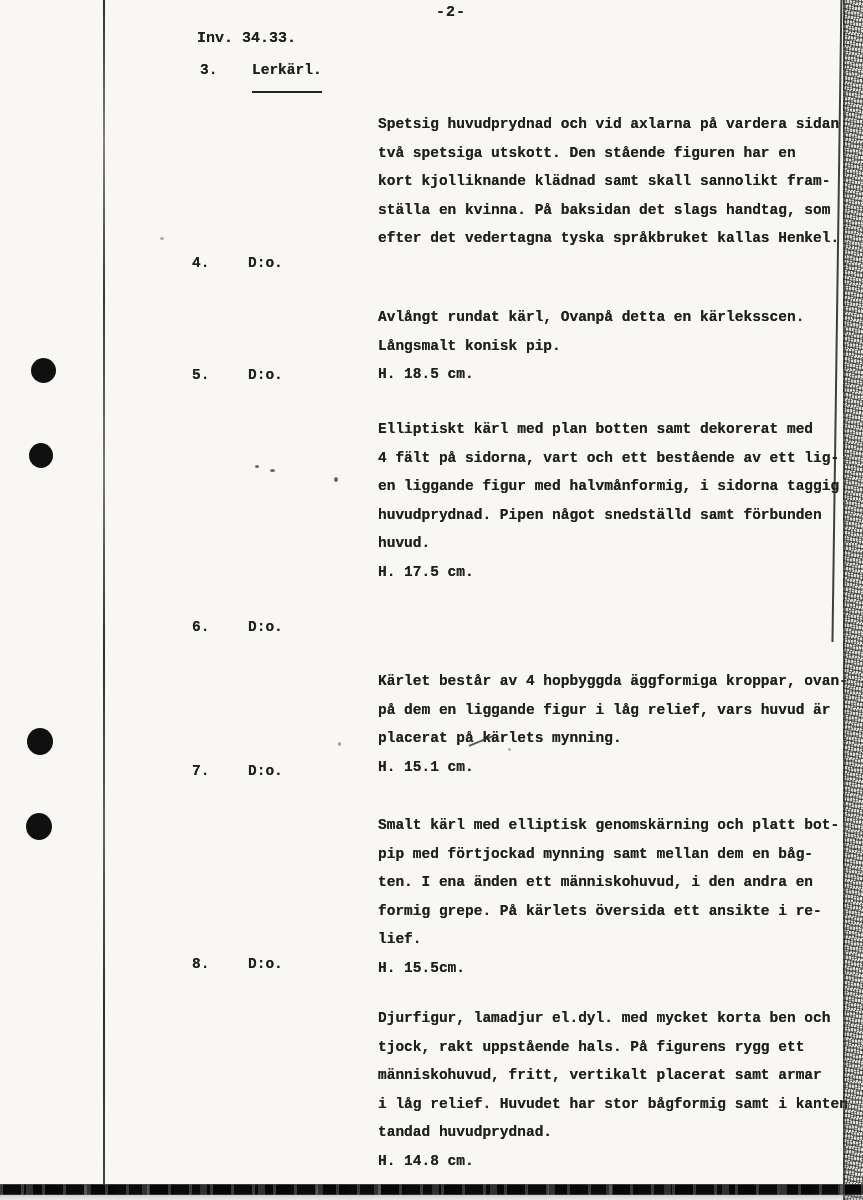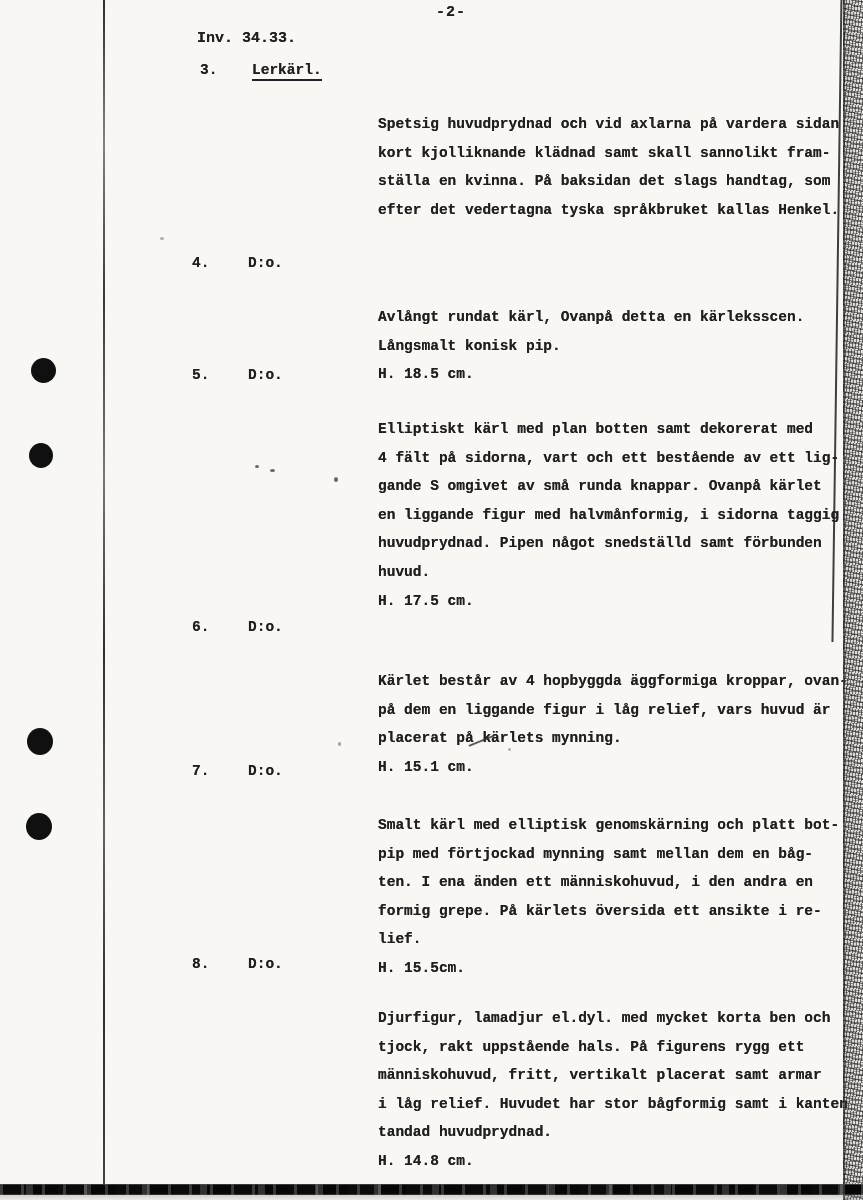--- a/index.html
+++ b/index.html
@@ -57,21 +57,21 @@
     font-size: 14.5px;
   }
   .entry.first .num { left: 200px; }
   .entry .label {
     position: absolute; left: 248px; top: 0;
     font-size: 14.5px;
   }
   .entry.first .label { left: 252px; }
   .entry .label.underlined {
     border-bottom: 2px solid #222;
-    padding-bottom: 1px;
+    padding-bottom: 13px;
   }
   .entry .desc {
     position: absolute; left: 378px; top: 0;
     width: 482px;
     font-size: 14.5px;
     line-height: 28.6px;
     white-space: nowrap;
     margin-top: 48px;
   }
 
@@ -139,41 +139,41 @@
 
   <div class="page-number ink">-2-</div>
   <div class="inv-label ink">Inv. 34.33.</div>
 
   <div id="entries">
       <div class="entry first" style="top: 62px;">
         <span class="num ink">3.</span>
         <span class="label ink underlined">Lerkärl.</span>
         <div class="desc ink">
           <div>Spetsig huvudprydnad och vid axlarna på vardera sidan</div>
+          <div>två spetsiga utskott. Den stående figuren har en</div>
           <div>kort kjolliknande klädnad samt skall sannolikt fram-</div>
           <div>ställa en kvinna. På baksidan det slags handtag, som</div>
           <div>efter det vedertagna tyska språkbruket kallas Henkel.</div>
         </div>
       </div>
       <div class="entry" style="top: 255px;">
         <span class="num ink">4.</span>
         <span class="label ink">D:o.</span>
         <div class="desc ink">
           <div>Avlångt rundat kärl, Ovanpå detta en kärleksscen.</div>
           <div>Långsmalt konisk pip.</div>
           <div>H. 18.5 cm.</div>
         </div>
       </div>
       <div class="entry" style="top: 367px;">
         <span class="num ink">5.</span>
         <span class="label ink">D:o.</span>
         <div class="desc ink">
           <div>Elliptiskt kärl med plan botten samt dekorerat med</div>
           <div>4 fält på sidorna, vart och ett bestående av ett lig-</div>
-          <div>gande S omgivet av små runda knappar. Ovanpå kärlet</div>
           <div>en liggande figur med halvmånformig, i sidorna taggig</div>
           <div>huvudprydnad. Pipen något snedställd samt förbunden</div>
           <div>huvud.</div>
           <div>H. 17.5 cm.</div>
         </div>
       </div>
       <div class="entry" style="top: 619px;">
         <span class="num ink">6.</span>
         <span class="label ink">D:o.</span>
         <div class="desc ink">

